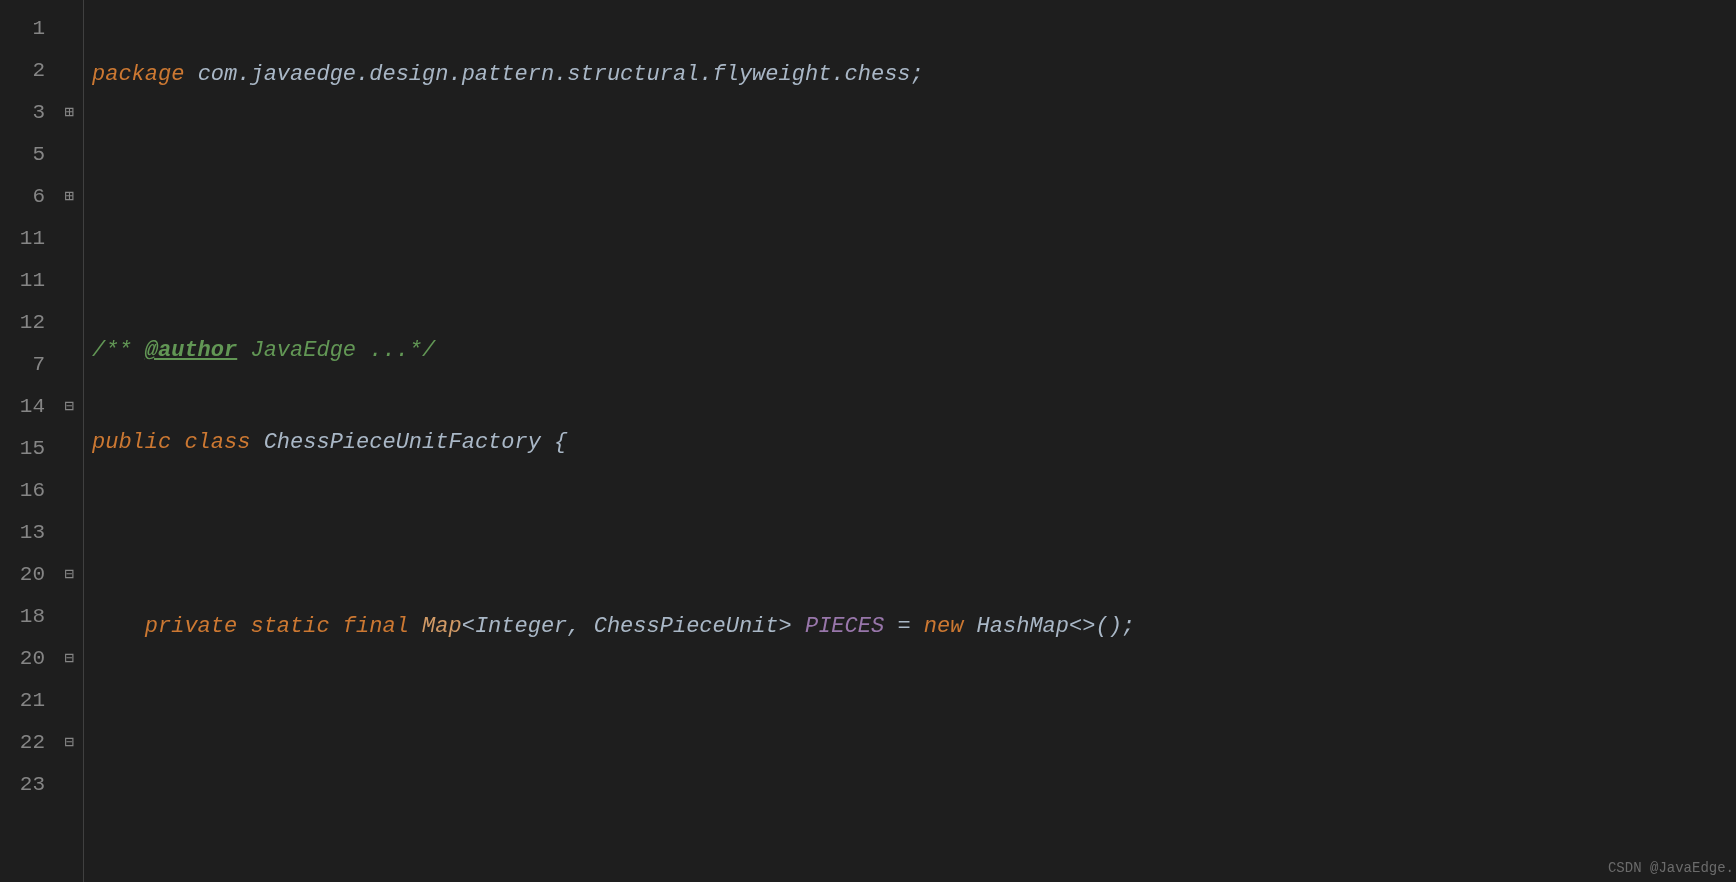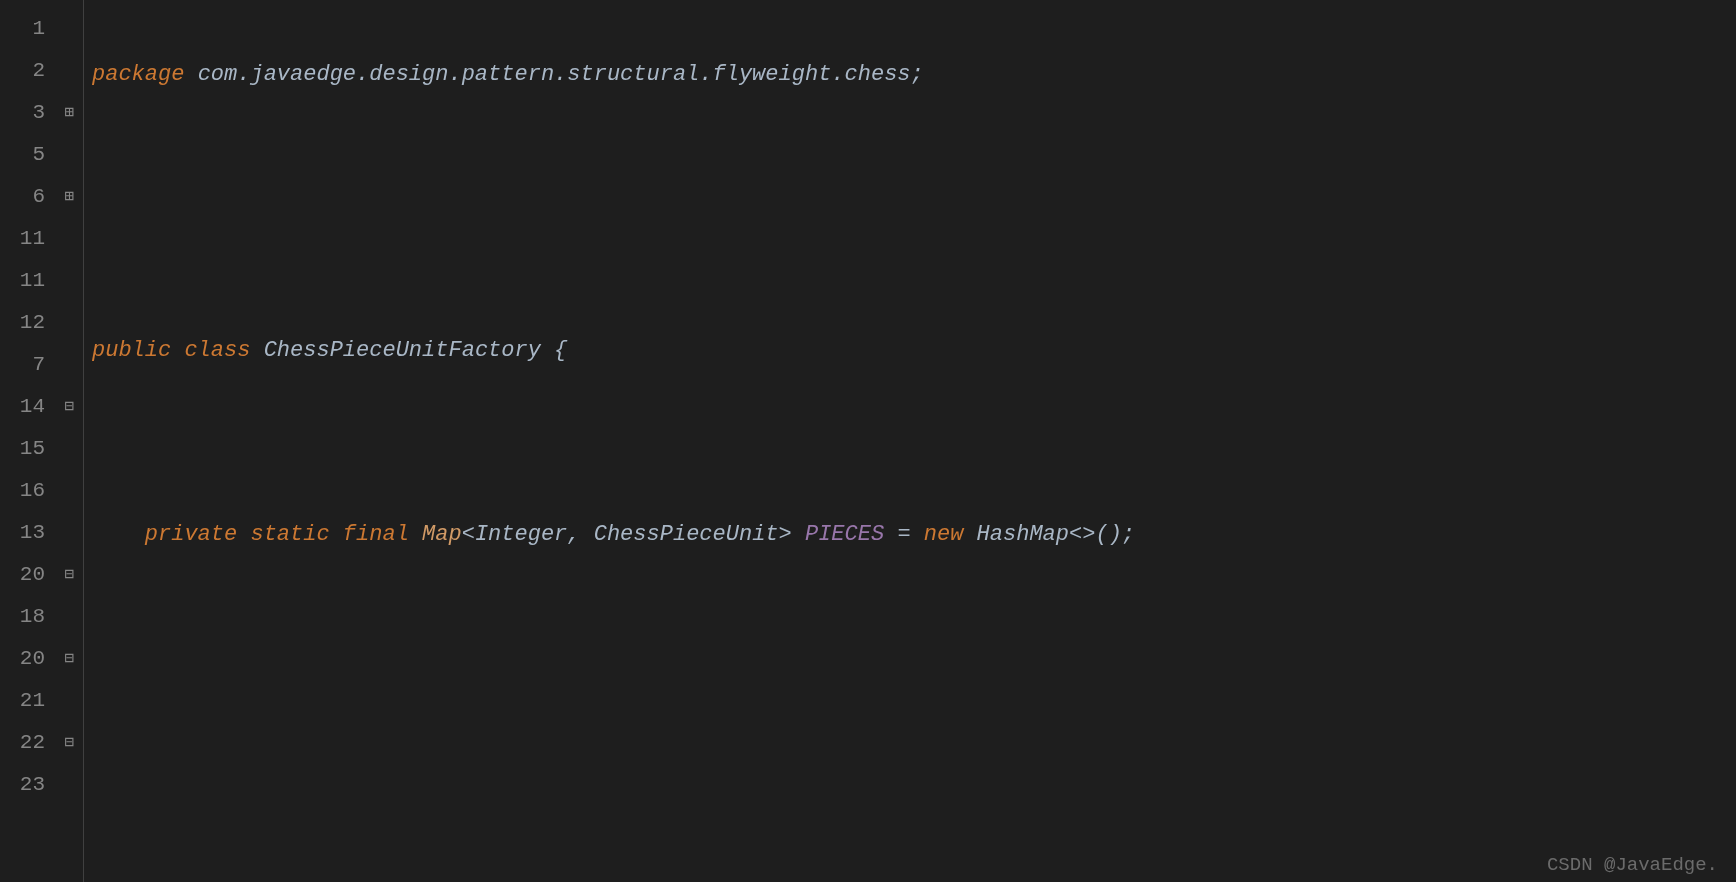--- a/index.html
+++ b/index.html
@@ -67,22 +67,22 @@
     .doc { color: #629755; }
     .doctag { color: #629755; font-weight: bold; text-decoration: underline; }
     .cls { color: #a9b7c6; }
     .type { color: #d19a66; font-style: italic; }
     .typeN { color: #a9b7c6; }
     .field { color: #9876aa; }
     .punc { color: #a9b7c6; }
     .watermark {
       position: absolute;
       bottom: 6px;
-      right: 18px;
-      font-size: 19px;
+      right: 2px;
+      font-size: 14px;
       color: #6b6b6b;
       font-style: normal;
     }
   </style>
 </head>
 <body>
 
 <div class="editor">
   <div class="gutter">
     <div class="ln">1</div>
@@ -124,20 +124,21 @@
     <div class="fm">⊟</div>
     <div class="fm"></div>
     <div class="fm">⊟</div>
     <div class="fm"></div>
   </div>
   <div class="vline"></div>
   <div class="code">
     <div class="line"><span class="kw">package</span> <span class="pkg">com.javaedge.design.pattern.structural.flyweight.chess</span><span class="punc">;</span></div>
     <div class="line"></div>
     <div class="line"></div>
+    <div class="line"><span class="doc">/** </span><span class="doctag">@author</span><span class="doc"> JavaEdge ...*/</span></div>
     <div class="line"><span class="kw">public</span> <span class="kw">class</span> <span class="cls">ChessPieceUnitFactory</span> <span class="punc">{</span></div>
     <div class="line"></div>
     <div class="line">    <span class="kw">private</span> <span class="kw">static</span> <span class="kw">final</span> <span class="type">Map</span><span class="punc">&lt;</span><span class="typeN">Integer</span><span class="punc">, </span><span class="typeN">ChessPieceUnit</span><span class="punc">&gt; </span><span class="field">PIECES</span><span class="punc"> = </span><span class="kw">new</span> <span class="typeN">HashMap</span><span class="punc">&lt;&gt;();</span></div>
     <div class="line"></div>
     
     
     
     
     
     

